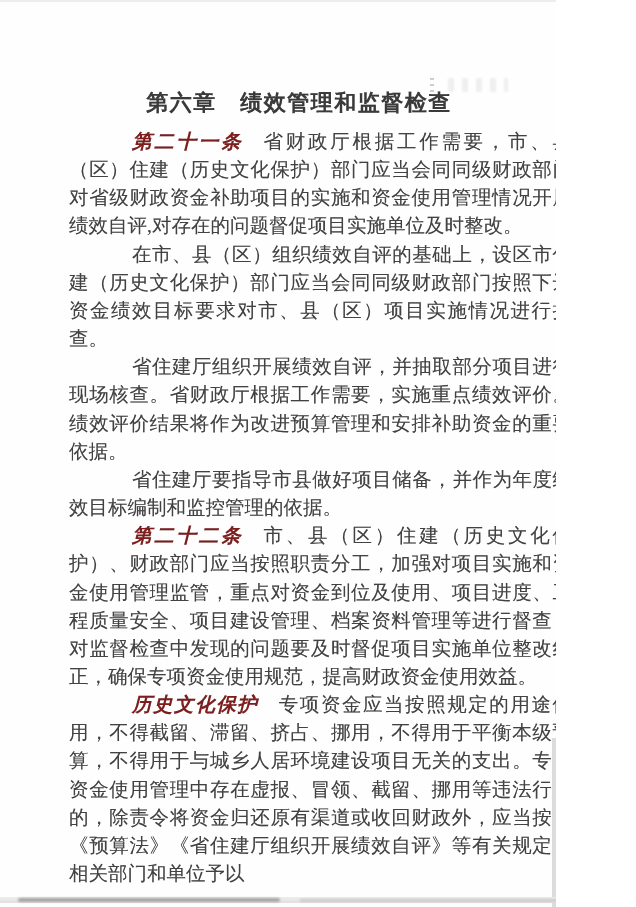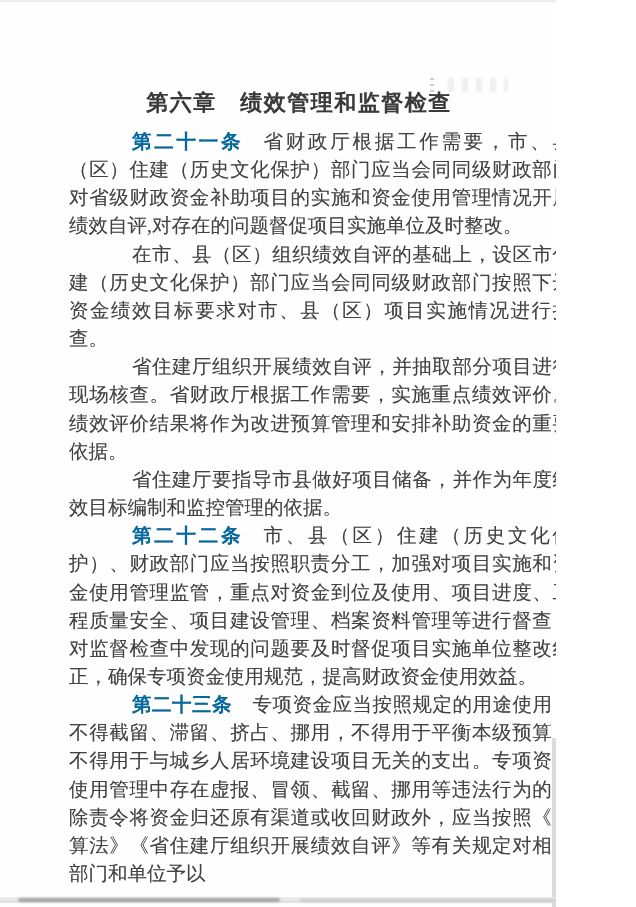--- a/index.html
+++ b/index.html
@@ -43,21 +43,22 @@
     text-justify: inter-ideograph;
     text-shadow: 0 0 0.5px rgba(80,80,80,0.4);
   }
   .body-text p {
     margin: 0;
     padding: 0;
     text-indent: 63px;
   }
   .lead {
     font-weight: bold;
-    color: #0369a1;
+    color: #7f1d1d;
+    font-style: italic;
   }
   .lead:not(:empty) {
     margin-right: 1.05em;
   }
   
   .artifact {
     position: absolute;
     pointer-events: none;
   }
   .edge-top {
@@ -104,21 +105,21 @@
 <div class="scan-page">
 
   <h1 class="chapter-title">第六章　绩效管理和监督检查</h1>
 
   <div class="body-text">
     <p><span class="lead">第二十一条</span><span>省财政厅根据工作需要，市、县（区）住建（历史文化保护）部门应当会同同级财政部门对省级财政资金补助项目的实施和资金使用管理情况开展绩效自评,对存在的问题督促项目实施单位及时整改。</span></p>
     <p><span>在市、县（区）组织绩效自评的基础上，设区市住建（历史文化保护）部门应当会同同级财政部门按照下达资金绩效目标要求对市、县（区）项目实施情况进行抽查。</span></p>
     <p><span>省住建厅组织开展绩效自评，并抽取部分项目进行现场核查。省财政厅根据工作需要，实施重点绩效评价。绩效评价结果将作为改进预算管理和安排补助资金的重要依据。</span></p>
     <p><span>省住建厅要指导市县做好项目储备，并作为年度绩效目标编制和监控管理的依据。</span></p>
     <p><span class="lead">第二十二条</span><span>市、县（区）住建（历史文化保护）、财政部门应当按照职责分工，加强对项目实施和资金使用管理监管，重点对资金到位及使用、项目进度、工程质量安全、项目建设管理、档案资料管理等进行督查，对监督检查中发现的问题要及时督促项目实施单位整改纠正，确保专项资金使用规范，提高财政资金使用效益。</span></p>
-    <p><span class="lead">第二十三条</span><span>专项资金应当按照规定的用途使用，不得截留、滞留、挤占、挪用，不得用于平衡本级预算，不得用于与城乡人居环境建设项目无关的支出。专项资金使用管理中存在虚报、冒领、截留、挪用等违法行为的，除责令将资金归还原有渠道或收回财政外，应当按照《预算法》《省住建厅组织开展绩效自评》等有关规定对相关部门和单位予以</span></p>
+    <p><span class="lead">历史文化保护</span><span>专项资金应当按照规定的用途使用，不得截留、滞留、挤占、挪用，不得用于平衡本级预算，不得用于与城乡人居环境建设项目无关的支出。专项资金使用管理中存在虚报、冒领、截留、挪用等违法行为的，除责令将资金归还原有渠道或收回财政外，应当按照《预算法》《省住建厅组织开展绩效自评》等有关规定对相关部门和单位予以</span></p>
   </div>
 
   <div class="artifact edge-top"></div>
   <div class="artifact edge-right"></div>
   <div class="artifact bottom-band"></div>
   <div class="artifact bottom-smudge-dark"></div>
   <div class="artifact bottom-smudge-mid"></div>
   <div class="artifact speck-1"></div>
   <div class="artifact speck-2"></div>
   <div class="artifact title-tick"></div>

